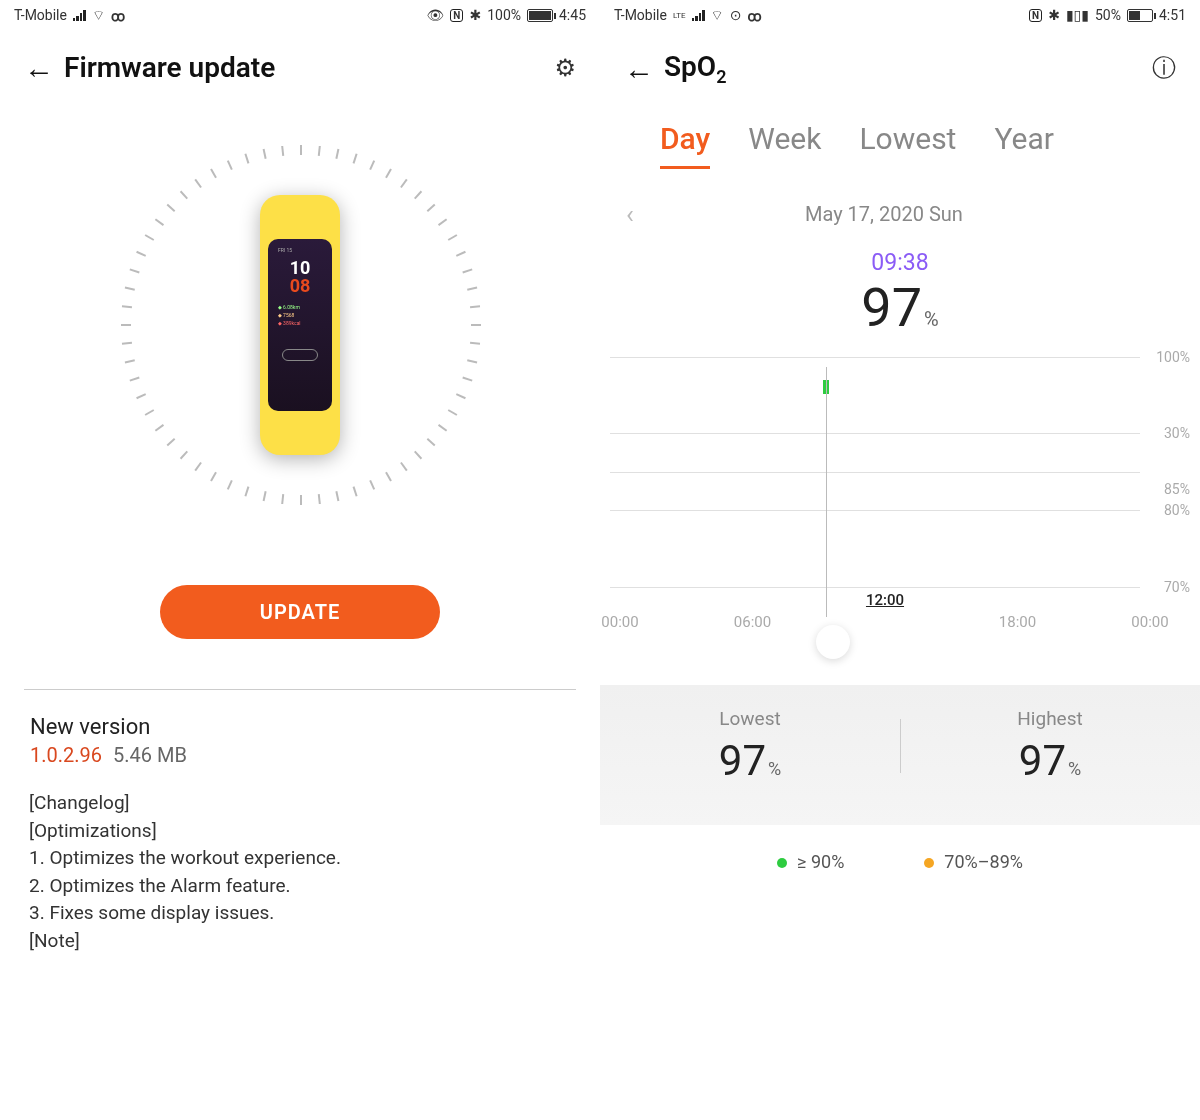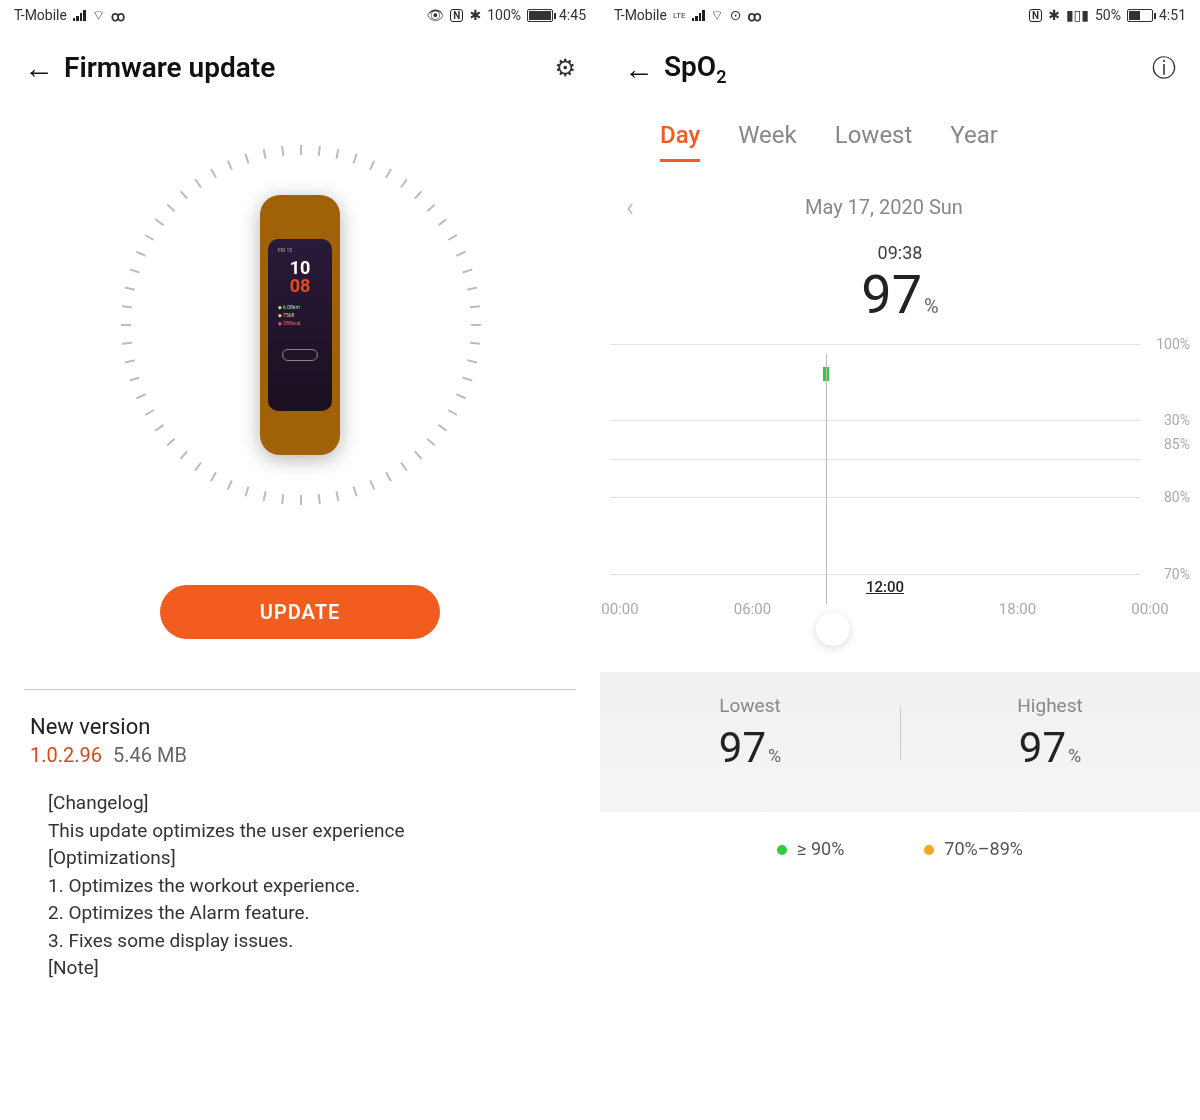--- a/index.html
+++ b/index.html
@@ -8,43 +8,43 @@
 .status-bar{height:30px;display:flex;justify-content:space-between;align-items:center;padding:0 14px;font-size:14px;color:#333}
 .sb-left,.sb-right{display:flex;align-items:center;gap:6px}
 .sb-right .icon{font-size:14px}
 .header{display:flex;align-items:center;padding:20px 24px}
 .back-arrow{font-size:30px;color:#111;width:40px}
 .title{font-size:28px;font-weight:600;color:#111}
 .title sub{font-size:18px;font-weight:600}
 .gear,.info{margin-left:auto;font-size:24px;color:#333}
 .device-ring{width:360px;height:360px;margin:40px auto 20px;position:relative;display:flex;align-items:center;justify-content:center}
 .ring-tick{position:absolute;width:2px;height:10px;background:#bbb;top:0;left:50%;transform-origin:1px 180px}
-.device{width:80px;height:260px;background:#a16207;border-radius:20px;position:relative;box-shadow:0 4px 20px rgba(0,0,0,0.3)}
+.device{width:80px;height:260px;background:#fde047;border-radius:20px;position:relative;box-shadow:0 4px 20px rgba(0,0,0,0.3)}
 .device-screen{position:absolute;top:44px;left:8px;right:8px;bottom:44px;background:linear-gradient(180deg,#2a1a3a,#1a1020);border-radius:10px;padding:8px 4px;color:#fff;font-size:8px;text-align:center}
 .device-time{font-size:18px;font-weight:700;line-height:1;margin-top:6px}
 .device-time .d1{color:#fff}
 .device-time .d2{color:#e84a1e}
 .device-stats{font-size:5px;color:#9f8;margin-top:8px;line-height:1.6;text-align:left;padding-left:6px}
 .device-btn{position:absolute;bottom:50px;left:50%;transform:translateX(-50%);width:36px;height:12px;border:1px solid #888;border-radius:6px}
 .update-btn{display:block;margin:80px auto 0;width:280px;height:54px;background:#f25c1e;color:#fff;border:none;border-radius:27px;font-size:20px;font-weight:600;letter-spacing:1px}
 hr.sep{margin:50px 24px 0;border:none;border-top:1px solid #ccc}
 .version-block{padding:24px 30px 0}
 .nv-label{font-size:22px;color:#222;font-weight:400}
 .nv-row{margin-top:4px;font-size:20px}
 .nv-ver{color:#d9481f}
 .nv-size{color:#666;margin-left:6px}
-.changelog{padding:22px 48px 0;font-size:19px;color:#333;line-height:1.45}
-.tabs{display:flex;gap:38px;padding:14px 60px 0;font-size:24px;color:#888}
+.changelog{padding:22px 29px 0;font-size:19px;color:#333;line-height:1.45}
+.tabs{display:flex;gap:38px;padding:14px 60px 0;font-size:30px;color:#888}
 .tab{padding-bottom:10px}
 .tab.active{color:#f25c1e;border-bottom:3px solid #f25c1e;font-weight:500}
 .date-nav{display:flex;align-items:center;padding:30px 26px 0;color:#888;font-size:20px}
 .date-nav .chev{font-size:26px;color:#bbb}
 .date-nav .date-text{margin-left:auto;margin-right:auto;transform:translateX(-20px)}
 .readout{text-align:center;margin-top:20px}
-.readout .t{font-size:18px;color:#404040}
+.readout .t{font-size:23px;color:#8b5cf6}
 .readout .v{font-size:54px;font-weight:400;color:#222}
 .readout .u{font-size:20px;color:#666;margin-left:2px}
 .chart{margin:18px 10px 0 10px;height:230px;position:relative}
 .gridline{position:absolute;left:0;right:50px;border-top:1px solid #e0e0e0}
 .gridlabel{position:absolute;right:0;font-size:14px;color:#aaa;transform:translateY(-50%)}
 .datapoint{position:absolute;width:6px;height:14px;background:#2ecc40;top:0}
 .selector-line{position:absolute;width:1px;background:#bbb;bottom:-30px;height:250px}
 .xaxis{position:relative;height:80px;margin:0 10px}
 .xlabel{position:absolute;font-size:15px;color:#aaa;transform:translateX(-50%)}
 .xlabel.strong{color:#222;font-weight:500}
@@ -181,21 +181,20 @@
   <div class="version-block">
     <div class="nv-label">New version</div>
     <div class="nv-row">
       <span class="nv-ver">1.0.2.96</span>
       <span class="nv-size">5.46 MB</span>
     </div>
   </div>
 
   <div class="changelog" id="changelog">
       <div>[Changelog]</div>
-      <div>This update optimizes the user experience</div>
       <div>[Optimizations]</div>
       <div>1. Optimizes the workout experience.</div>
       <div>2. Optimizes the Alarm feature.</div>
       <div>3. Fixes some display issues.</div>
       <div>[Note]</div>
     </div>
 </div>
 
 <div class="screen">
   <div class="status-bar">
@@ -246,21 +245,21 @@
     <div class="t">09:38</div>
     <div><span class="v">97</span><span class="u">%</span></div>
   </div>
 
   <div class="chart" id="chart">
       <div class="gridline" style="top: 0px;"></div>
       <div class="gridlabel" style="top: 0px;">100%</div>
       <div class="gridline" style="top: 76.6667px;"></div>
       <div class="gridlabel" style="top: 76.6667px;">30%</div>
       <div class="gridline" style="top: 115px;"></div>
-      <div class="gridlabel" style="top: 100px; text-align: center;">85%</div>
+      <div class="gridlabel" style="top: 132px; text-align: center;">85%</div>
       <div class="gridline" style="top: 153.333px;"></div>
       <div class="gridlabel" style="top: 153.333px; text-align: right;">80%</div>
       <div class="gridline" style="top: 230px;"></div>
       <div class="gridlabel" style="top: 230px;">70%</div>
       <div class="datapoint" style="left: 212.662px; top: 23px; background: rgb(46, 204, 64);"></div>
       <div class="selector-line" style="left: 215.662px;"></div>
     </div>
 
   <div class="xaxis" id="xaxis">
       <div class="xlabel" style="left: 10px; top: 26px;">00:00</div>

